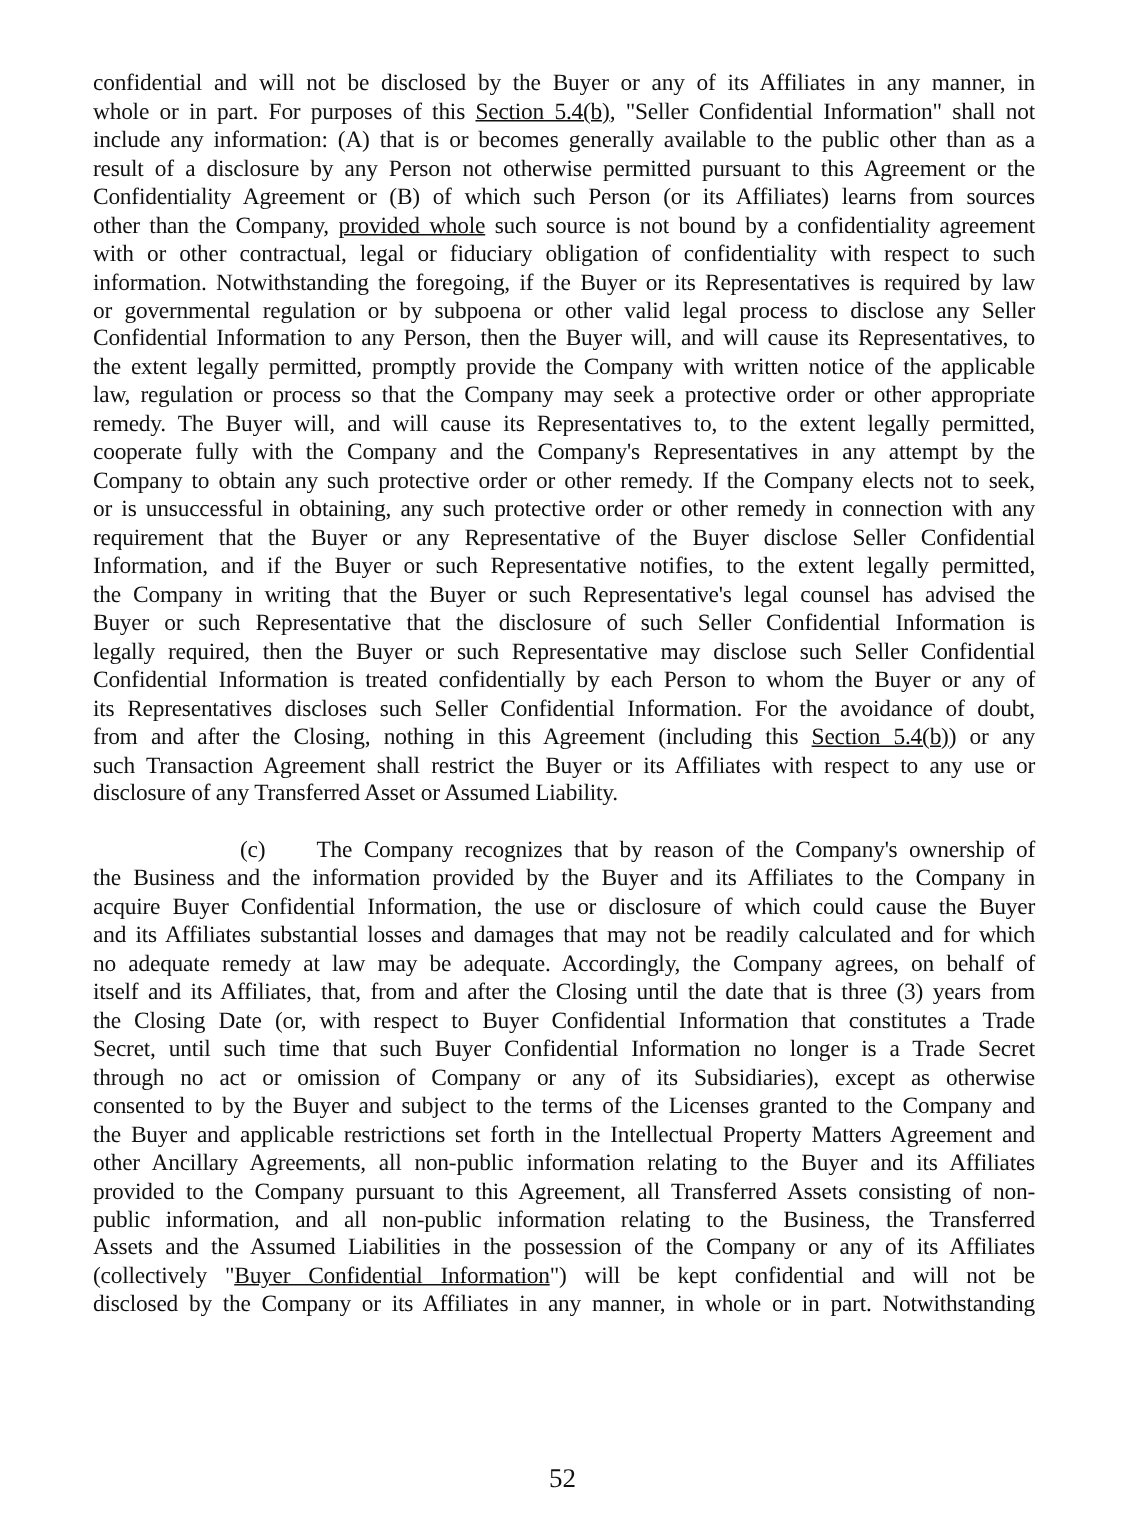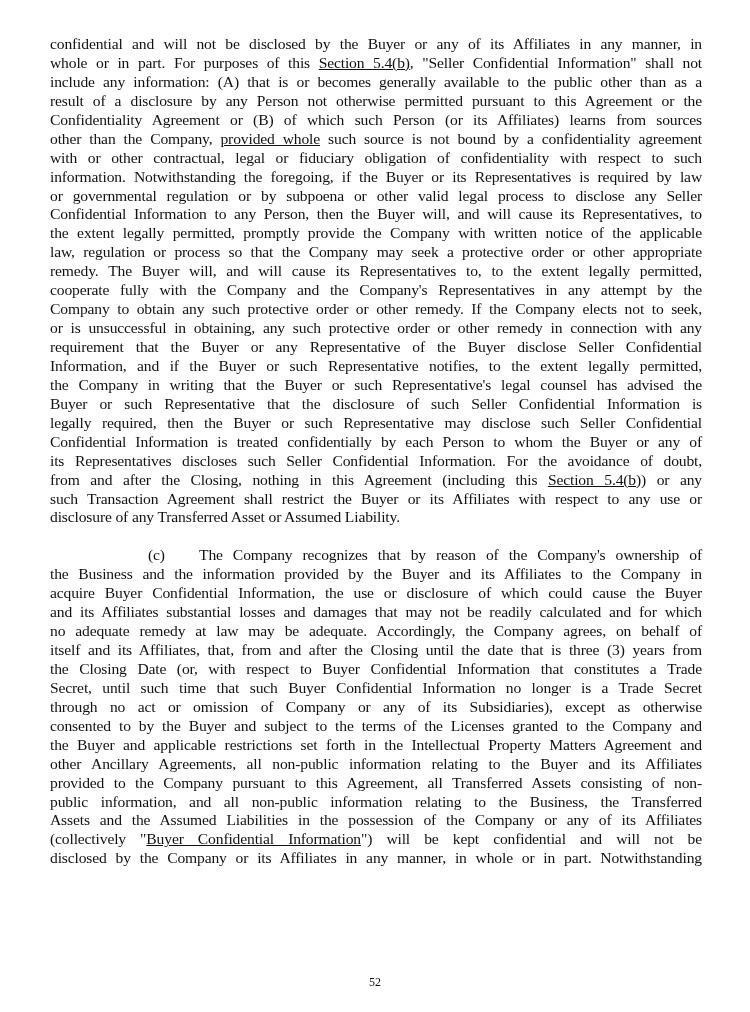--- a/index.html
+++ b/index.html
@@ -6,29 +6,29 @@
   body { width: 750px; height: 1012px; position: relative; overflow: hidden; }
   .page {
     position: absolute; left: 0; top: 0; width: 750px; height: 1012px; background: #ffffff;
   }
   .body-text {
     position: absolute; left: 50px; top: 35px; width: 652px;
     font-family: "Liberation Serif", "DejaVu Serif", serif;
     font-size: 15.6px; line-height: 18.95px; color: #111111;
     text-align: justify; letter-spacing: -0.15px;
   }
-  .para { margin: 0; }
+  .para { margin: 12px; }
   .para + .para { margin-top: 18.95px; font-family: Liberation Serif, serif; }
   .line { display: block; text-align: justify; text-align-last: justify; white-space: nowrap; height: 18.95px; }
   .line.last { text-align-last: left; }
   u, .ul { text-decoration: underline; }
   .label-c { display: inline-block; margin-left: 98px; width: 51px; }
   .page-number {
     position: absolute; left: 0; width: 750px; top: 975px; text-align: center;
-    font-family: "Liberation Serif", "DejaVu Serif", serif; font-size: 12px; color: #111111;
+    font-family: "Liberation Serif", "DejaVu Serif", serif; font-size: 18px; color: #111111;
   }
 </style>
 </head>
 <body>
 
 <div class="page">
   <div class="body-text">
     <div class="para" id="para-b">
         <span class="line"><span>confidential and will not be disclosed by the Buyer or any of its Affiliates in any manner, in</span></span>
         <span class="line"><span>whole or in part.  For purposes of this </span><span class="ul">Section 5.4(b)</span><span>, "Seller Confidential Information" shall not</span></span>

